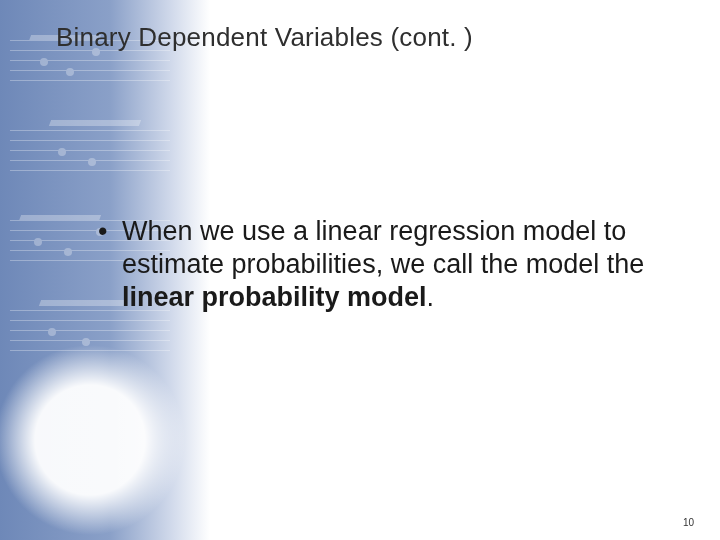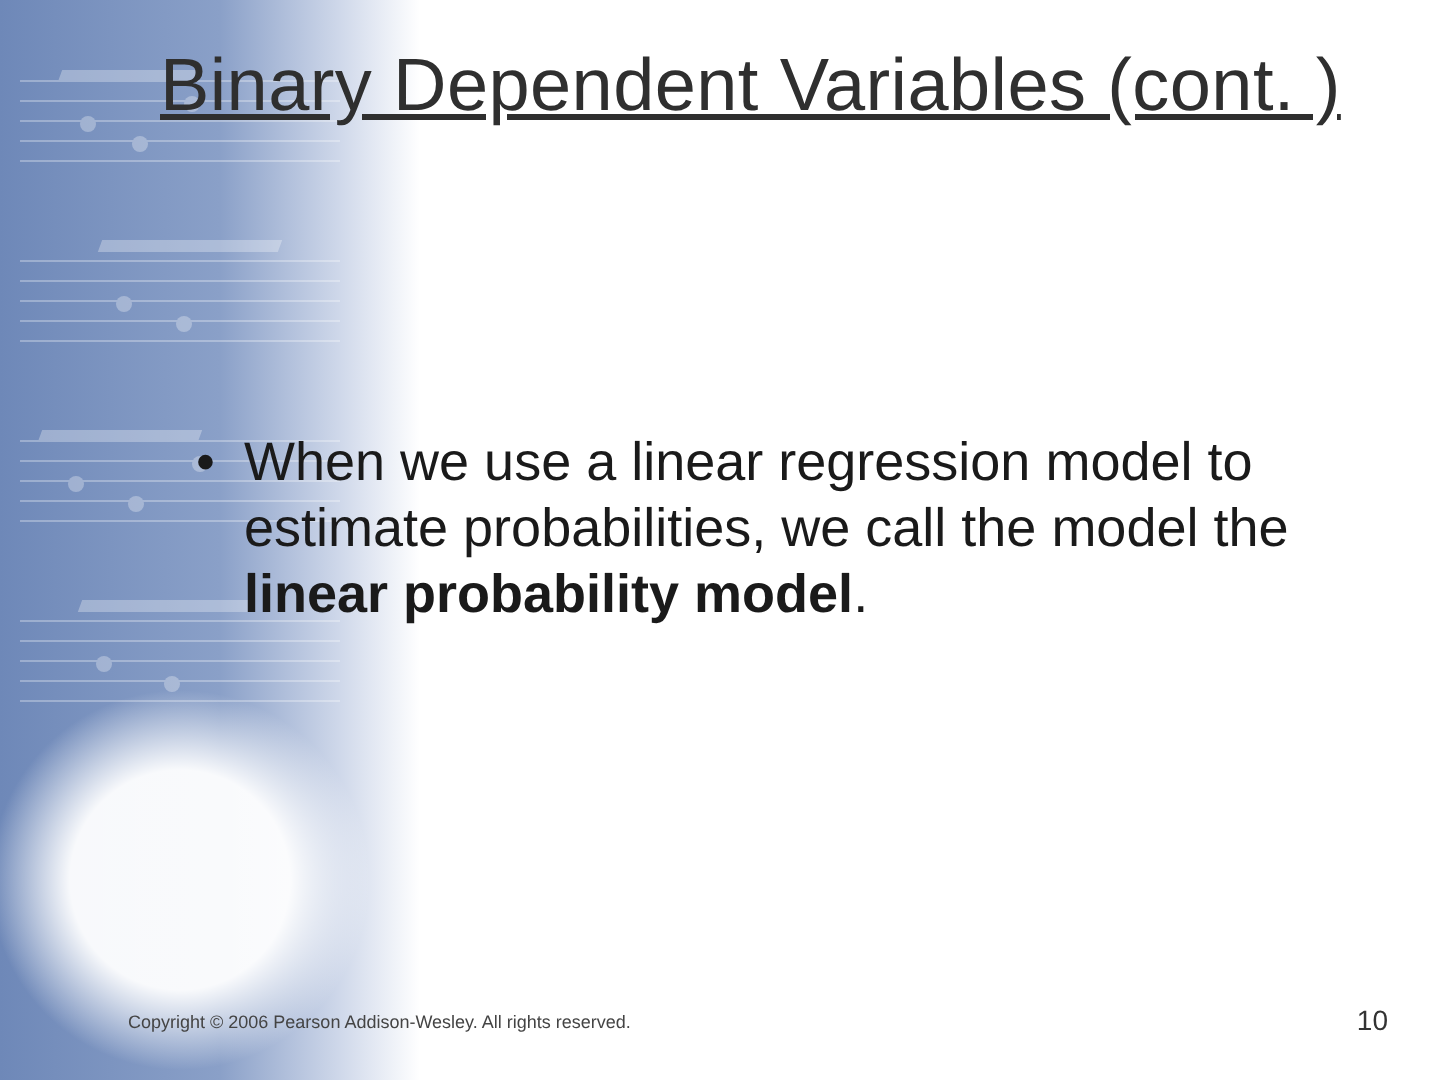--- a/index.html
+++ b/index.html
@@ -46,26 +46,25 @@
   }
   .score .note {
     position: absolute;
     width: 8px; height: 8px;
     border-radius: 50%;
     background: #fff;
   }
   .title {
     position: absolute;
     top: 22px;
-    left: 80px;
+    left: 56px;
     right: 30px;
     color: #2f2f2f;
-    font-size: 37px;
+    font-size: 26px;
     letter-spacing: 0.2px;
-    text-decoration: underline;
   }
   .equation {
     position: absolute;
     top: 138px;
     left: 0; right: 0;
     text-align: center;
     color: #111;
     font-family: "Times New Roman", Times, serif;
     font-size: 26px;
   }
@@ -91,22 +90,22 @@
   .footer {
     position: absolute;
     left: 64px;
     bottom: 24px;
     font-size: 9px;
     color: #444;
   }
   .pagenum {
     position: absolute;
     right: 26px;
-    bottom: 22px;
-    font-size: 14px;
+    bottom: 12px;
+    font-size: 10px;
     color: #333;
   }
 </style>
 </head>
 <body>
 
 <div class="slide">
 
   <div class="score">
     <div class="staff" style="top:40px;"></div>
@@ -155,15 +154,14 @@
 
   <div class="body">
     <div class="bullet-row">
       <div class="bullet-dot">•</div>
       <div>
         <span>When we use a linear regression model to estimate probabilities, we call the model the </span><b>linear probability model</b><span>.</span>
       </div>
     </div>
   </div>
 
-  <div class="footer">Copyright © 2006 Pearson Addison-Wesley. All rights reserved.</div>
   <div class="pagenum">10</div>
 </div>
 
 </body></html>

